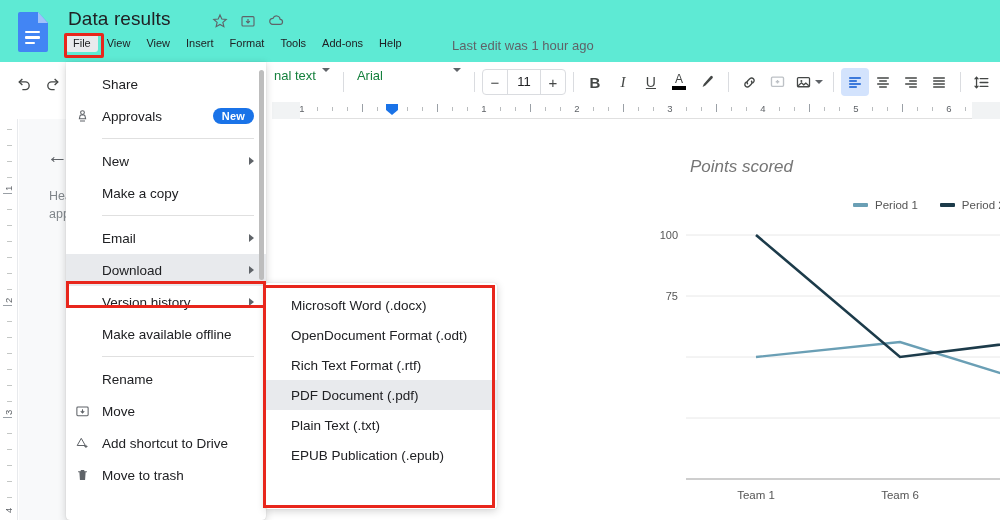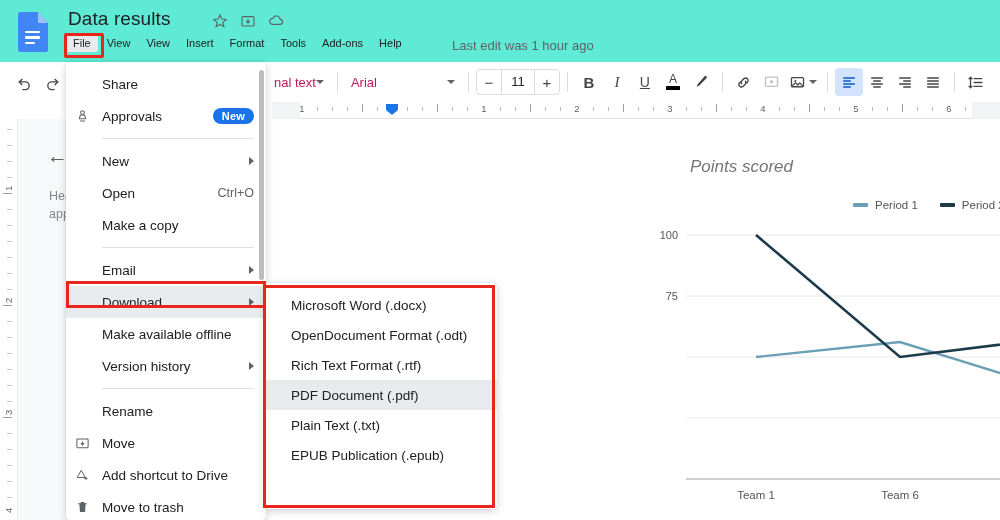--- a/index.html
+++ b/index.html
@@ -56,22 +56,22 @@
     background:#fff; display:flex; align-items:center;
   }
   .tb { display:flex; align-items:center; height:30px; color:#444746; }
   .tb-btn {
     width:28px; height:28px; display:flex; align-items:center; justify-content:center;
     border-radius:4px; font-size:14px; color:#444746; cursor:pointer;
   }
   .tb-btn.on { background:#d3e3fd; color:#0b57d0; }
   .sep { width:1px; height:20px; background:#dadce0; margin:0 7px; }
   .dropdown {
-    display:flex; align-items:center; gap:0; height:28px; padding:0 6px;
-    border-radius:4px; font-size:13px; color:#be185d; cursor:pointer; white-space:nowrap;
+    display:flex; align-items:flex-start; gap:6px; height:28px; padding:0 6px;
+    border-radius:4px; font-size:13px; color:#15803d; cursor:pointer; white-space:nowrap;
   }
   .caret { width:0;height:0;border-left:4px solid transparent;border-right:4px solid transparent;border-top:4px solid #5f6368; }
   .fontsize-box { display:flex; align-items:center; border:1px solid #dadce0; border-radius:4px; height:26px; }
   .fontsize-box .fsb { width:24px; text-align:center; font-size:15px; color:#444746; cursor:pointer; }
   .fontsize-box .fsv { width:34px; text-align:center; font-size:13px; color:#202124; border-left:1px solid #dadce0; border-right:1px solid #dadce0; line-height:24px; }
 
   
   .ruler {
     position:absolute; left:272px; top:102px; width:728px; height:17px;
     background:#fff; border-bottom:1px solid #e0e0e0;
@@ -442,41 +442,37 @@
       </span>
       <span>Approvals</span>
       <span class="badge-new">New</span>
     </div>
     <div class="mdiv"></div>
     <div class="mi">
       <span>New</span>
       <span class="arrow"></span>
     </div>
     <div class="mi">
-      <span>Open</span>
-      <span class="accel">Ctrl+O</span>
-    </div>
-    <div class="mi">
       <span>Make a copy</span>
     </div>
     <div class="mdiv"></div>
     <div class="mi">
       <span>Email</span>
       <span class="arrow"></span>
     </div>
     <div class="mi hl">
       <span>Download</span>
       <span class="arrow"></span>
     </div>
     <div class="mi">
-      <span>Make available offline</span>
-    </div>
-    <div class="mi">
       <span>Version history</span>
       <span class="arrow"></span>
+    </div>
+    <div class="mi">
+      <span>Make available offline</span>
     </div>
     <div class="mdiv"></div>
     <div class="mi">
       <span>Rename</span>
     </div>
     <div class="mi">
       <span class="mi-icon">
         <svg width="15" height="15" viewBox="0 0 24 24" fill="none" stroke="#5f6368" stroke-width="1.7">
             <rect x="3" y="5.5" width="18" height="14" rx="1.5"></rect>
             <path d="M12 9v6M9.2 12.2L12 15l2.8-2.8"></path>

